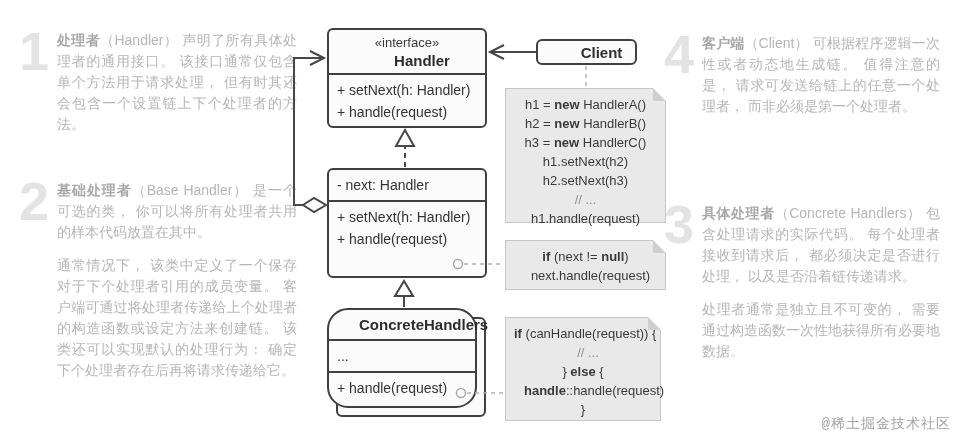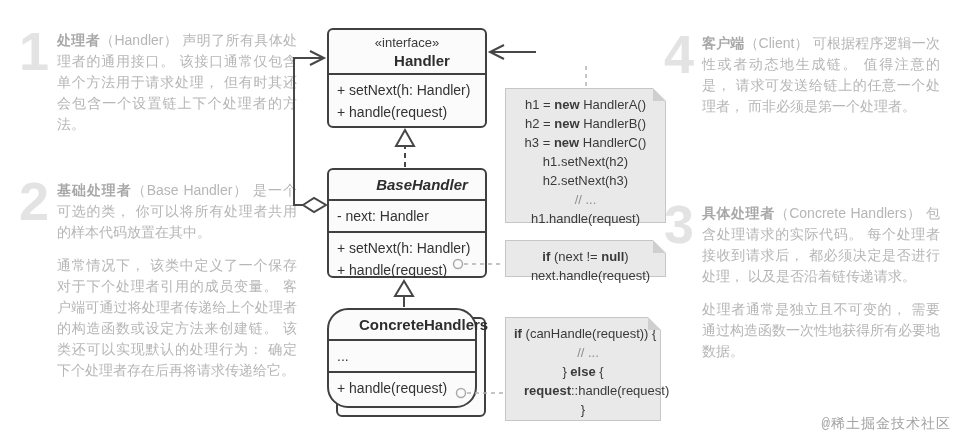--- a/index.html
+++ b/index.html
@@ -84,25 +84,25 @@
     <div class="uml-head">
       <div class="stereo">«interface»</div>
       <div class="cls-name">Handler</div>
     </div>
     <div class="uml-sec" style="border-bottom:none;">
       <div class="member">+ setNext(h: Handler)</div>
       <div class="member">+ handle(request)</div>
     </div>
   </div>
 
+  <div class="uml-box title-only" style="left:536px;top:39px;width:101px;height:26px;">
+    <div class="cls-name">Client</div>
+  </div>
 
   <div class="uml-box" style="left:327px;top:168px;width:160px;height:110px;">
-    <div class="uml-head" style="padding:5px 0;">
-      <div class="cls-name it">BaseHandler</div>
-    </div>
     <div class="uml-sec">
       <div class="member">- next: Handler</div>
     </div>
     <div class="uml-sec">
       <div class="member">+ setNext(h: Handler)</div>
       <div class="member">+ handle(request)</div>
     </div>
   </div>
 
   <div class="uml-box" style="left:336px;top:317px;width:150px;height:100px;"></div>
@@ -121,30 +121,30 @@
   <div class="note" style="left:505px;top:88px;width:161px;height:135px;">
     <div class="code-line"><span>h1 = </span><span class="b">new</span><span> HandlerA()</span></div>
     <div class="code-line"><span>h2 = </span><span class="b">new</span><span> HandlerB()</span></div>
     <div class="code-line"><span>h3 = </span><span class="b">new</span><span> HandlerC()</span></div>
     <div class="code-line"><span>h1.setNext(h2)</span></div>
     <div class="code-line"><span>h2.setNext(h3)</span></div>
     <div class="code-line cmt"><span>// ...</span></div>
     <div class="code-line"><span>h1.handle(request)</span></div>
   </div>
 
-  <div class="note" style="left:505px;top:240px;width:161px;height:37px;">
+  <div class="note" style="left:505px;top:240px;width:161px;height:50px;">
     <div class="code-line"><span class="b">if</span><span> (next != </span><span class="b">null</span><span>)</span></div>
     <div class="code-line indent"><span>next.handle(request)</span></div>
   </div>
 
   <div class="note" style="left:505px;top:317px;width:156px;height:104px;">
     <div class="code-line"><span class="b">if</span><span> (canHandle(request)) {</span></div>
     <div class="code-line indent cmt"><span>// ...</span></div>
     <div class="code-line"><span>} </span><span class="b">else</span><span> {</span></div>
-    <div class="code-line indent"><span class="b">request</span><span>::handle(request)</span></div>
+    <div class="code-line indent"><span class="b">handle</span><span>::handle(request)</span></div>
     <div class="code-line"><span>}</span></div>
   </div>
 
   <svg id="wires" viewBox="0 0 961 435">
 
     <g>
       <line x1="536" y1="52" x2="491" y2="52" stroke="#474747" stroke-width="2" fill="none"></line>
       <polyline points="504,45 490,52 504,59" stroke="#474747" stroke-width="2" fill="none"></polyline>
     </g>
 

